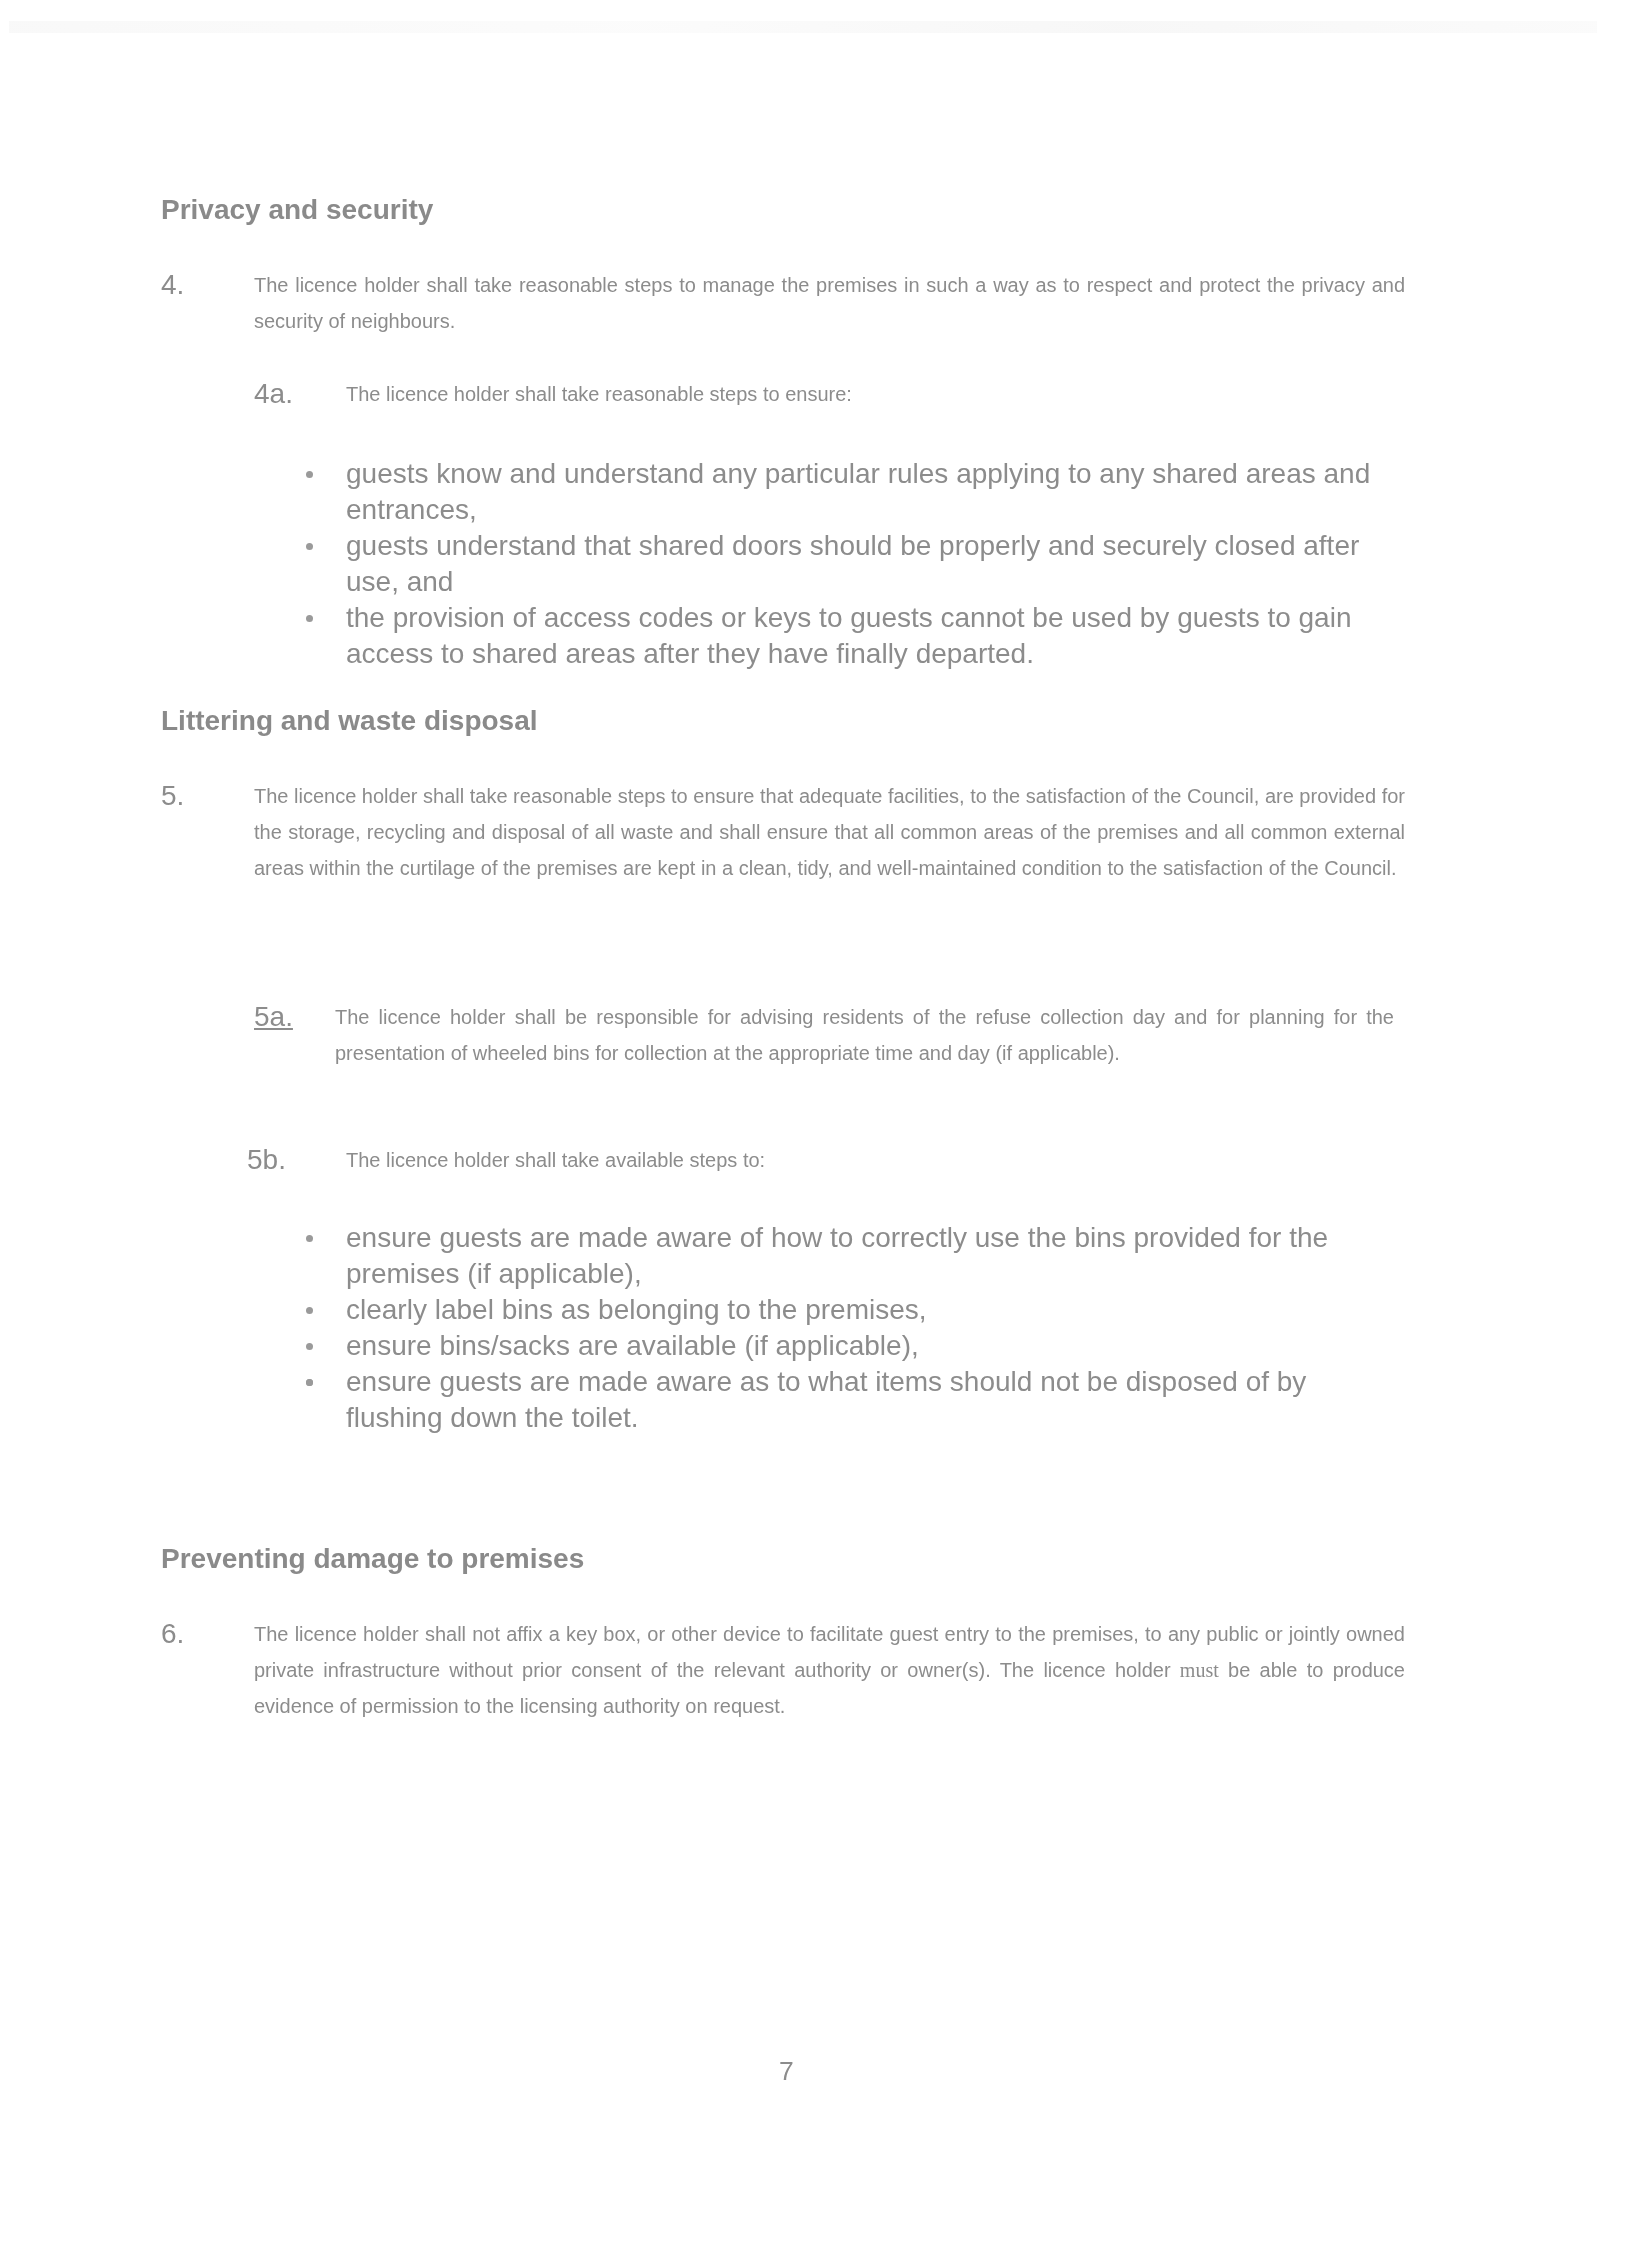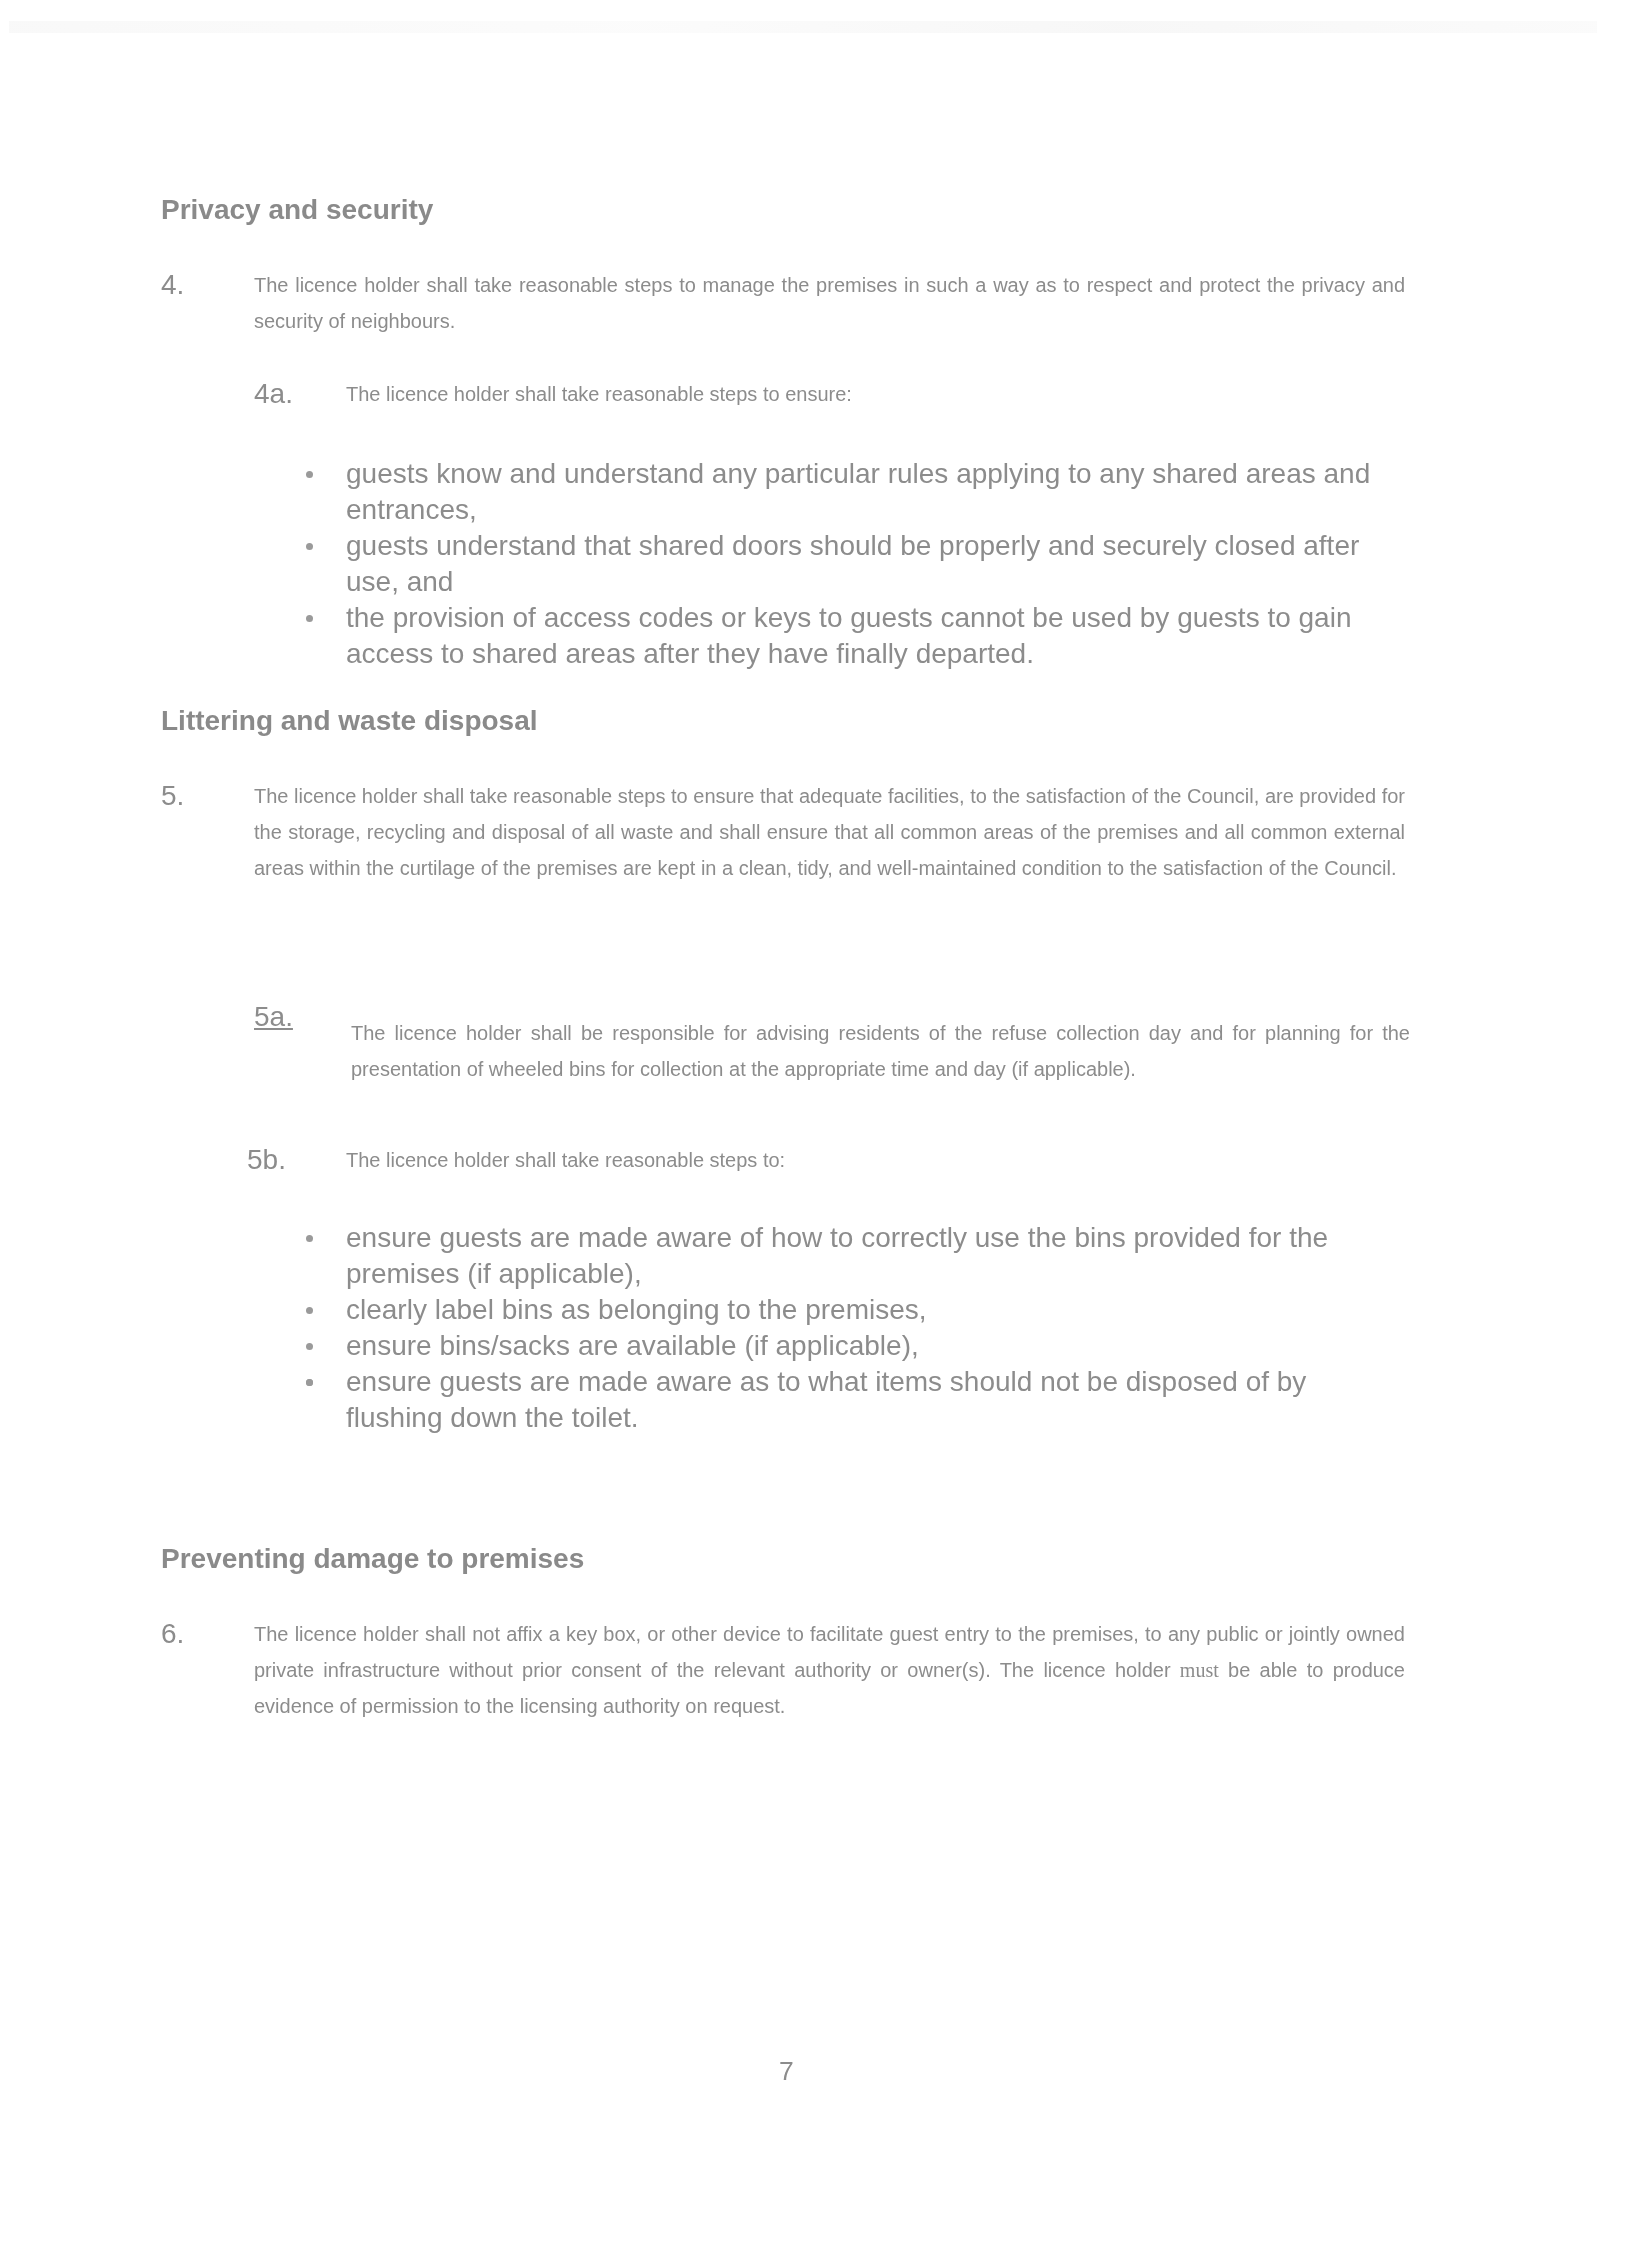--- a/index.html
+++ b/index.html
@@ -40,24 +40,24 @@
     <li class="bullet-item"><span class="bullet-dot"></span><span>guests understand that shared doors should be properly and securely closed after use, and</span></li>
     <li class="bullet-item"><span class="bullet-dot"></span><span>the provision of access codes or keys to guests cannot be used by guests to gain access to shared areas after they have finally departed.</span></li>
   </ul>
 
   <div class="heading" style="top:703px;">Littering and waste disposal</div>
 
   <div class="num" style="left:0; top:778px;">5.</div>
   <div class="para" style="left:93px; top:778px; width:1151px;">The licence holder shall take reasonable steps to ensure that adequate facilities, to the satisfaction of the Council, are provided for the storage, recycling and disposal of all waste and shall ensure that all common areas of the premises and all common external areas within the curtilage of the premises are kept in a clean, tidy, and well-maintained condition to the satisfaction of the Council.</div>
 
   <div class="num" style="left:93px; top:999px;text-decoration:underline;">5a.</div>
-  <div class="para" style="left:190px; top:999px; width:1059px;margin-top:16px;">The licence holder shall be responsible for advising residents of the refuse collection day and for planning for the presentation of wheeled bins for collection at the appropriate time and day (if applicable).</div>
+  <div class="para" style="left:174px; top:999px; width:1059px;">The licence holder shall be responsible for advising residents of the refuse collection day and for planning for the presentation of wheeled bins for collection at the appropriate time and day (if applicable).</div>
 
   <div class="num" style="left:86px; top:1142px;">5b.</div>
-  <div class="para" style="left:185px; top:1142px; width:1059px;">The licence holder shall take reasonable steps to:</div>
+  <div class="para" style="left:185px; top:1142px; width:1059px;">The licence holder shall take available steps to:</div>
 
   <ul class="bullet-list" style="left:185px; top:1220px; width:1059px;">
     <li class="bullet-item"><span class="bullet-dot"></span><span>ensure guests are made aware of how to correctly use the bins provided for the premises (if applicable),</span></li>
     <li class="bullet-item"><span class="bullet-dot"></span><span>clearly label bins as belonging to the premises,</span></li>
     <li class="bullet-item"><span class="bullet-dot"></span><span>ensure bins/sacks are available (if applicable),</span></li>
     <li class="bullet-item"><span class="bullet-dot"></span></li>
     <li class="bullet-item"><span class="bullet-dot"></span><span>ensure guests are made aware as to what items should not be disposed of by flushing down the toilet.</span></li>
   </ul>
 
   <div class="heading" style="top:1541px;">Preventing damage to premises</div>

